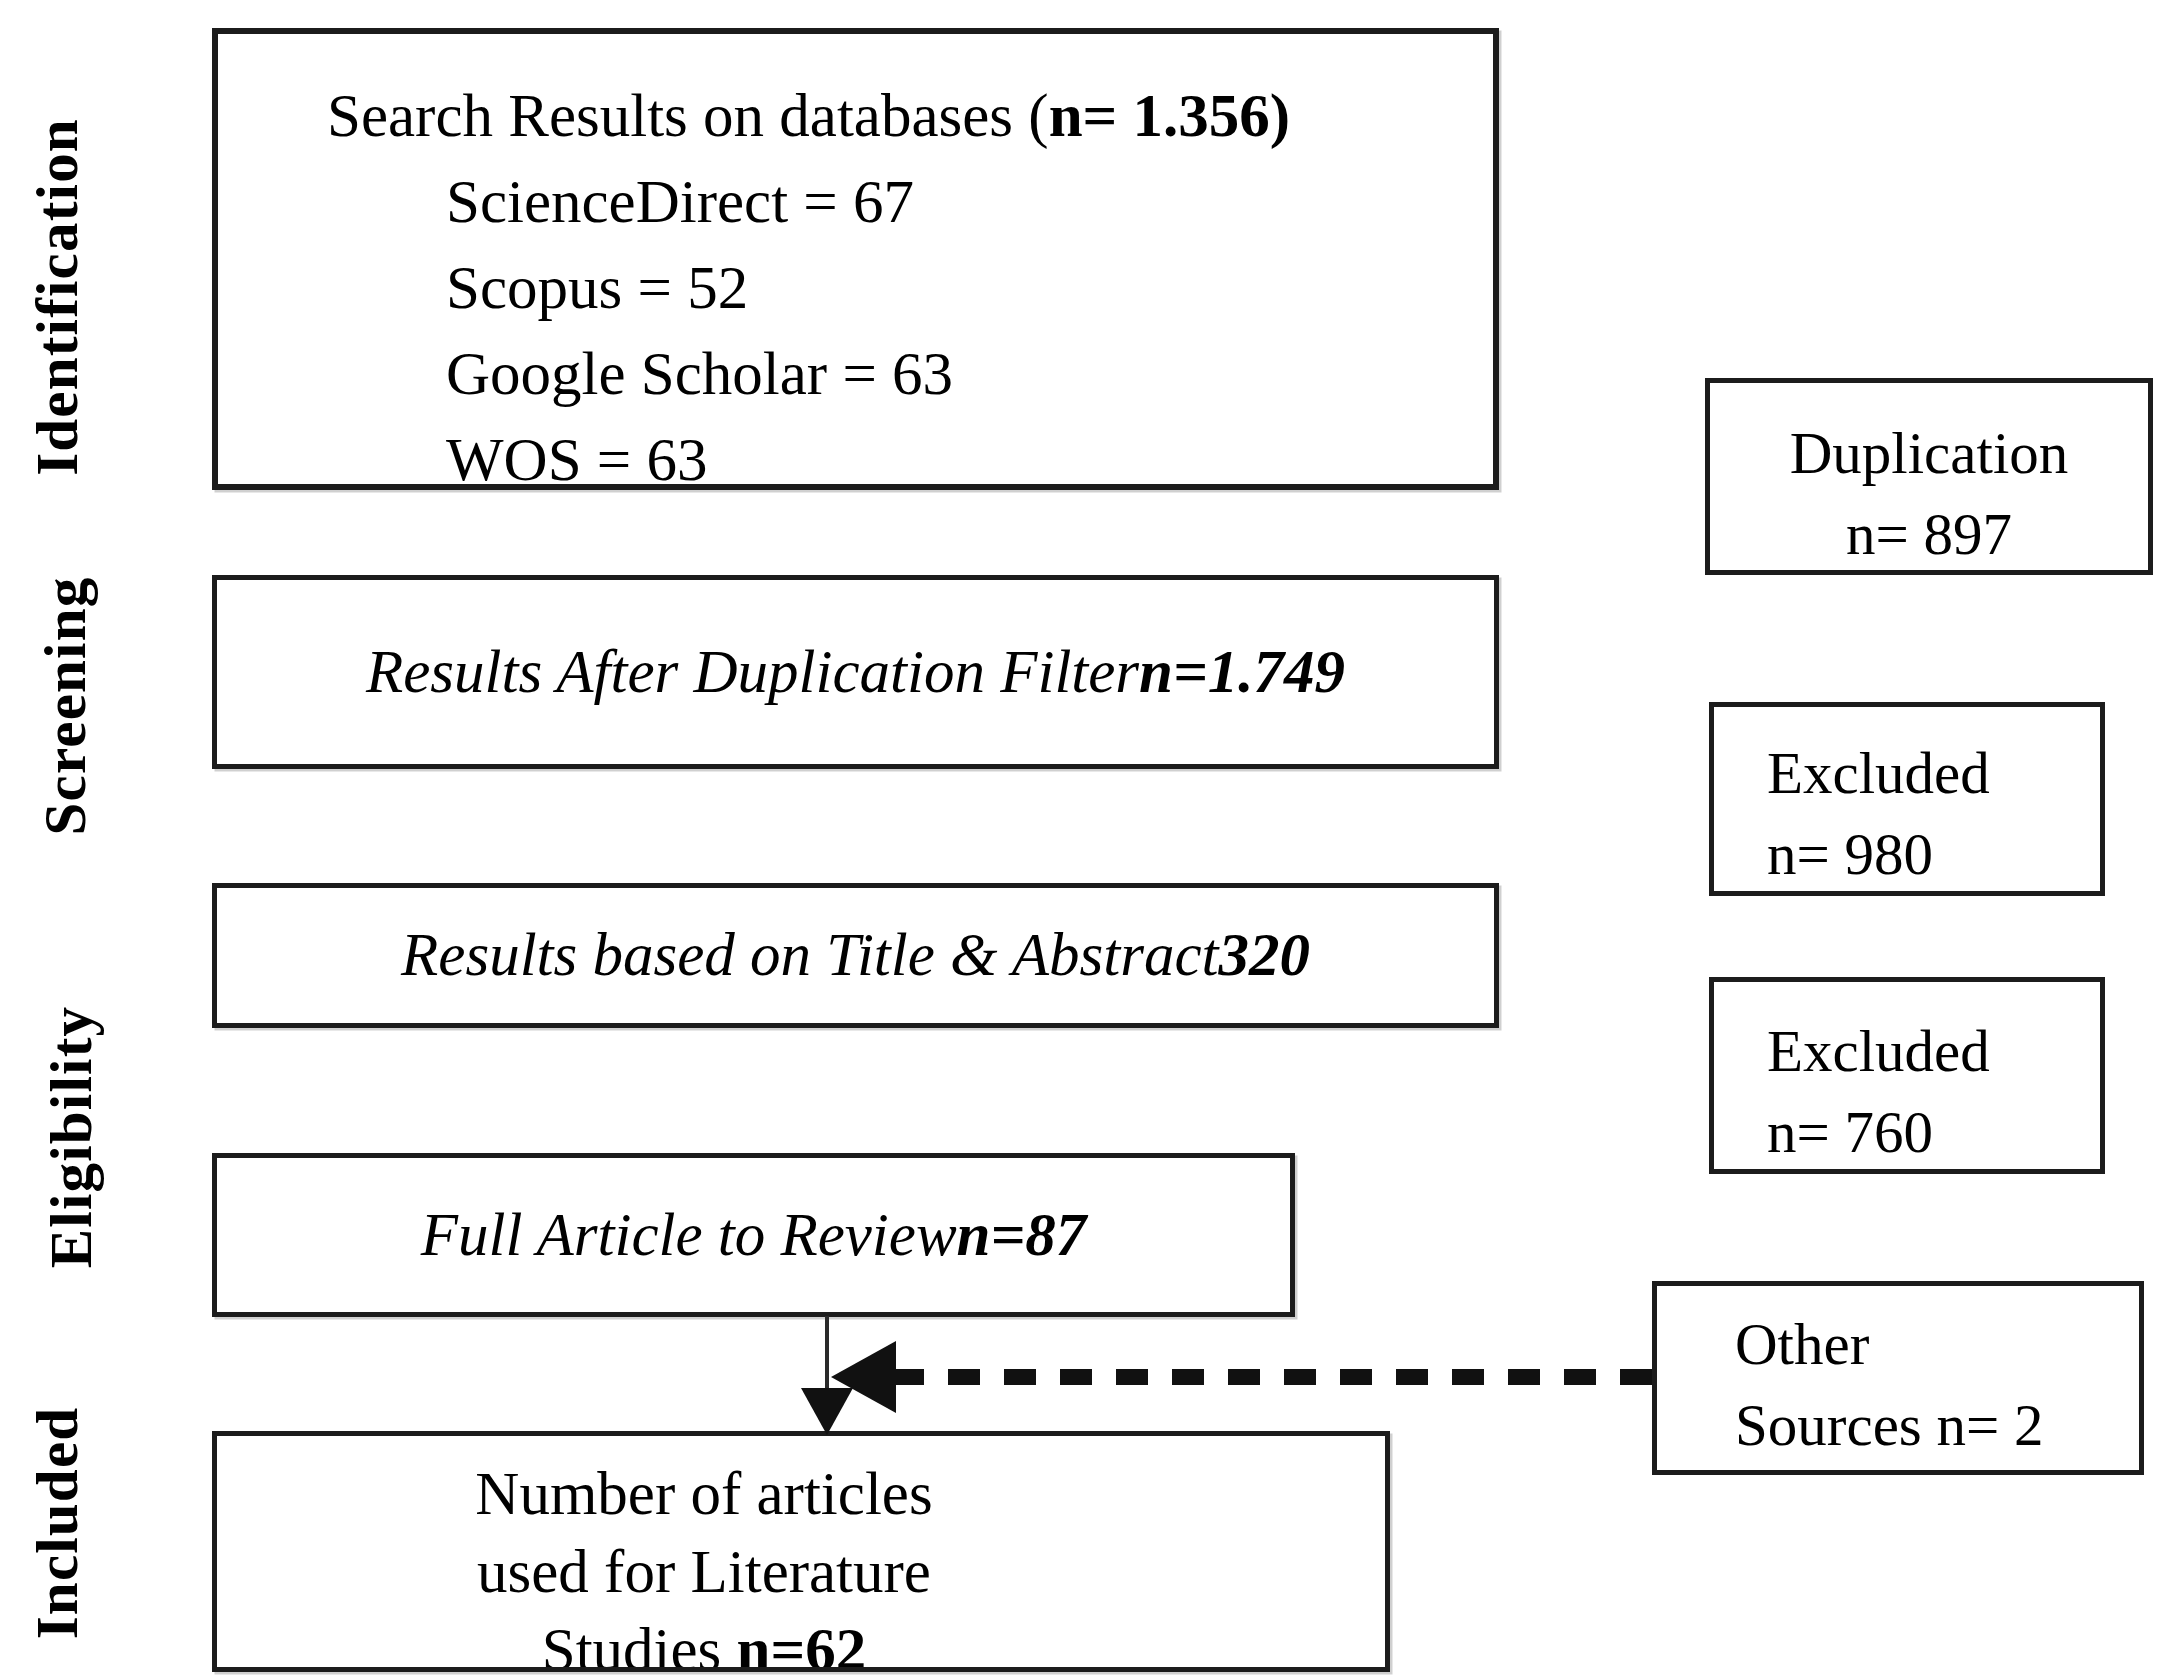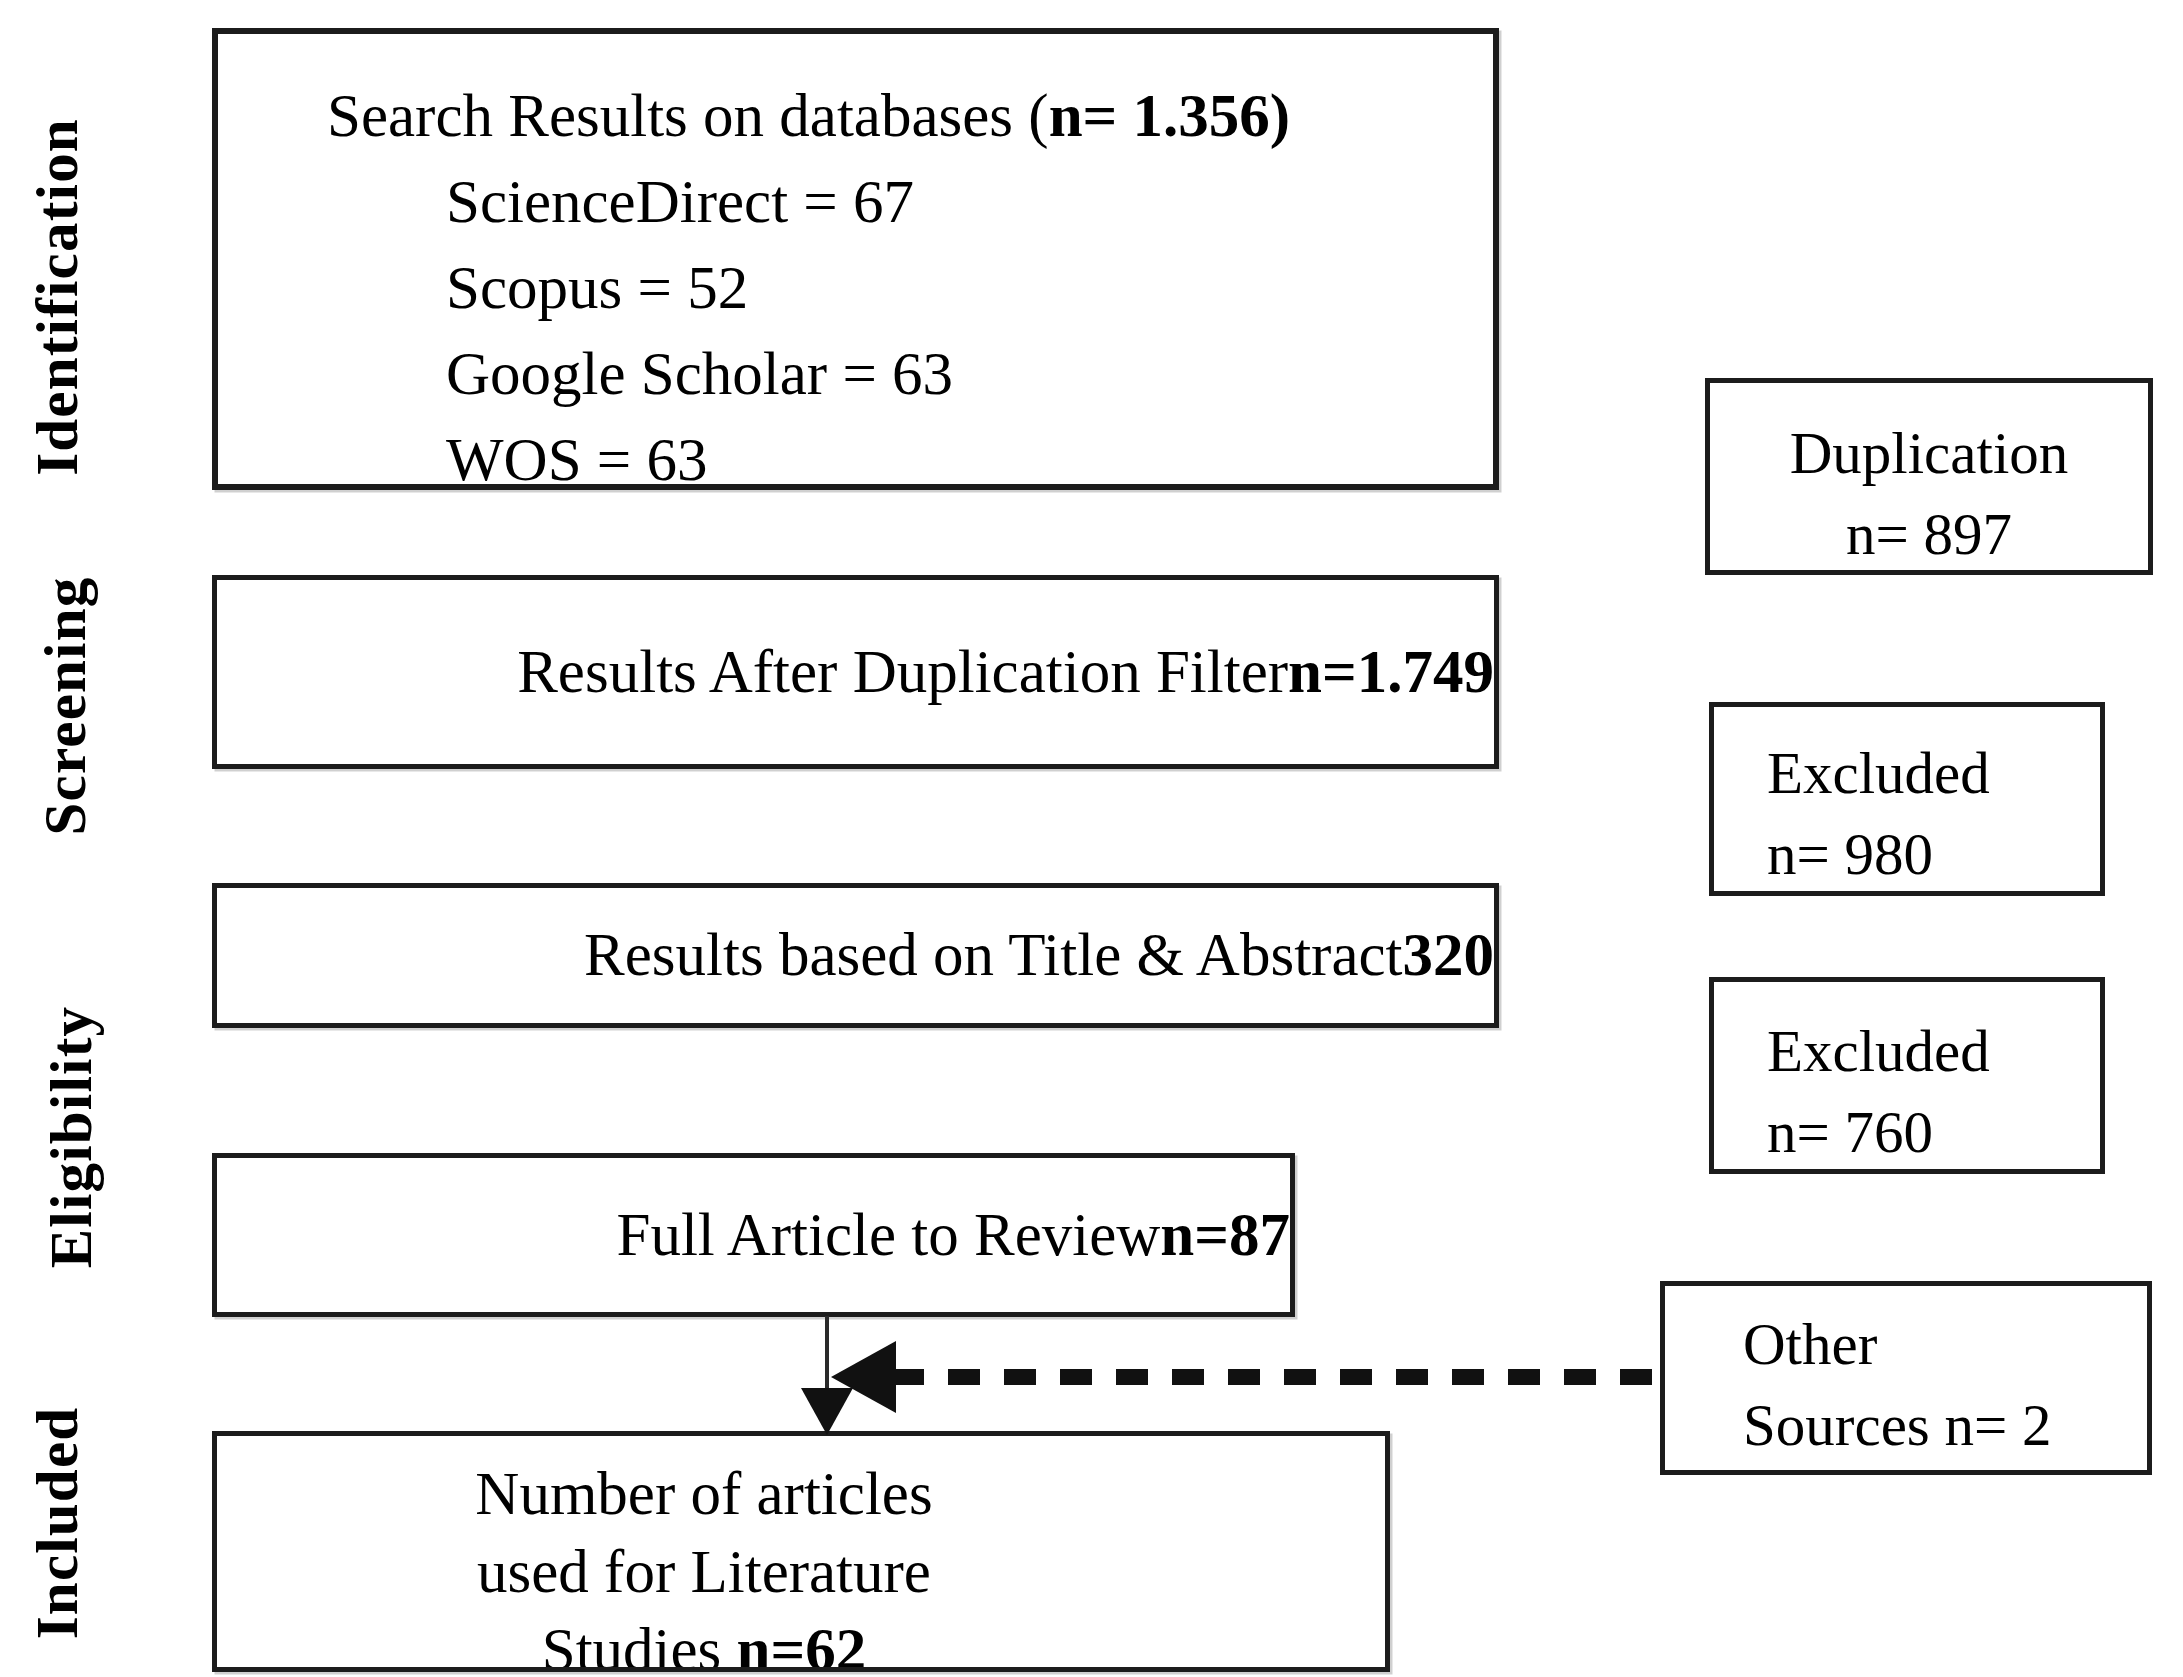--- a/index.html
+++ b/index.html
@@ -38,22 +38,22 @@
     overflow: hidden;
     box-shadow: 2.5px 2.5px 0 rgba(120,120,120,0.35);
   }
   .bold { font-weight: bold; }
 
   #box-search   { left: 212px; top: 28px;   width: 1287px; height: 462px; border-width: 6.2px; padding: 39px 25px 0 109px; }
   #box-search .src-line { padding-left: 119px; line-height: 86px; }
   #box-search .title-line { line-height: 86px; }
 
   #box-dupfilter, #box-titleabs, #box-fullart {
-    display: flex; align-items: center; justify-content: flex-end;
-    text-align: center; white-space: nowrap;
+    display: flex; align-items: center; justify-content: center;
+    text-align: center; white-space: nowrap; font-style: italic;
   }
   #box-dupfilter { left: 212px; top: 575px;  width: 1287px; height: 194px; }
   #box-titleabs  { left: 212px; top: 883px; width: 1287px; height: 145px; }
   #box-fullart   { left: 212px; top: 1153px; width: 1083px; height: 164px; }
 
   #box-included  { left: 212px; top: 1431px; width: 1178px; height: 241px;
                    padding: 19px 269px 0 75px; text-align: center; line-height: 78px; }
 
   .side-box {
     position: absolute;
@@ -63,21 +63,21 @@
     font-size: 59px;
     line-height: 81px;
   }
   #box-duplication { left: 1705px; top: 378px;  width: 448px; height: 197px;
                      text-align: center; padding-top: 30px; }
   #box-excluded1   { left: 1709px; top: 702px; width: 396px; height: 194px;
                      padding: 26px 0 0 53px; }
   #box-excluded2   { left: 1709px; top: 977px; width: 396px; height: 197px;
                      padding: 29px 0 0 53px; }
   #box-othersrc    { left: 1652px; top: 1281px; width: 492px; height: 194px;
-                     padding: 17.5px 0 0 78px; margin-left: 8px; }
+                     padding: 17.5px 0 0 78px; }
 
   
   .v-line {
     position: absolute;
     left: 825px; top: 1316px;
     width: 4.4px; height: 81px;
     background: #2a2a2a;
   }
   .down-arrowhead {
     position: absolute;

